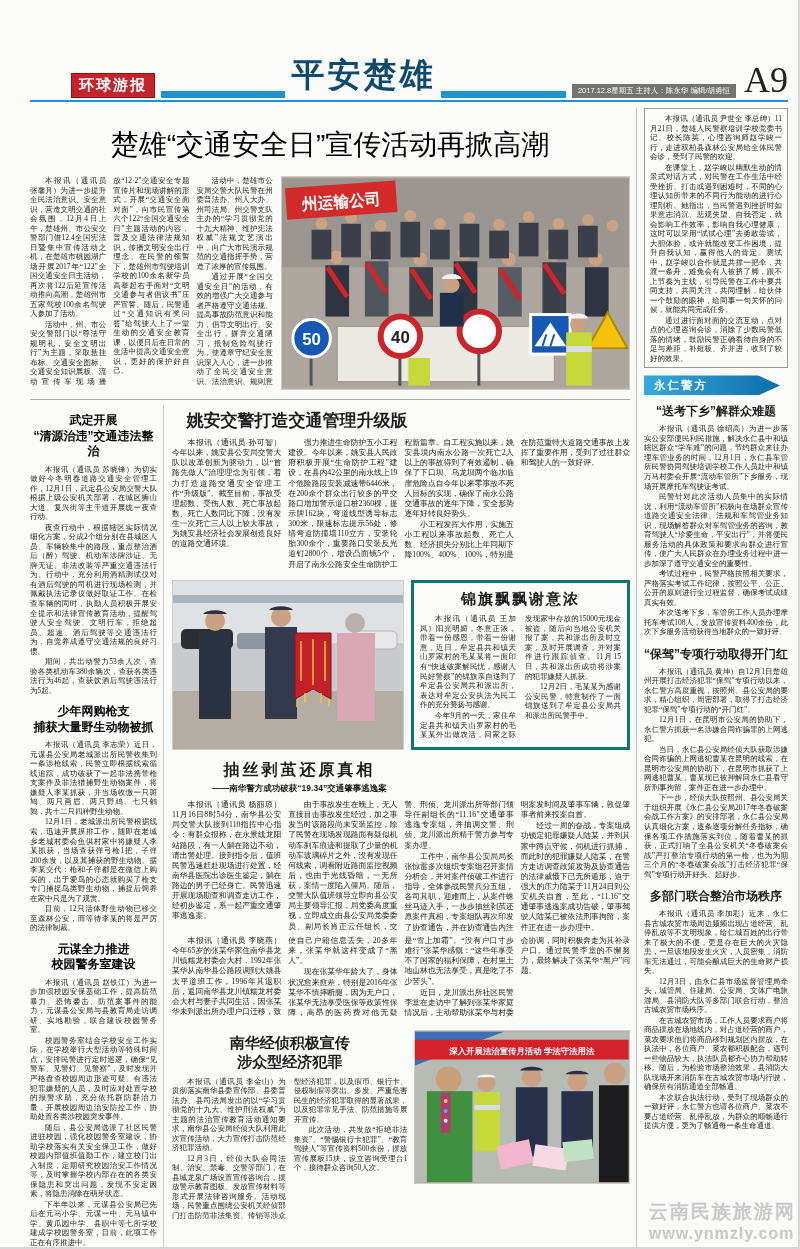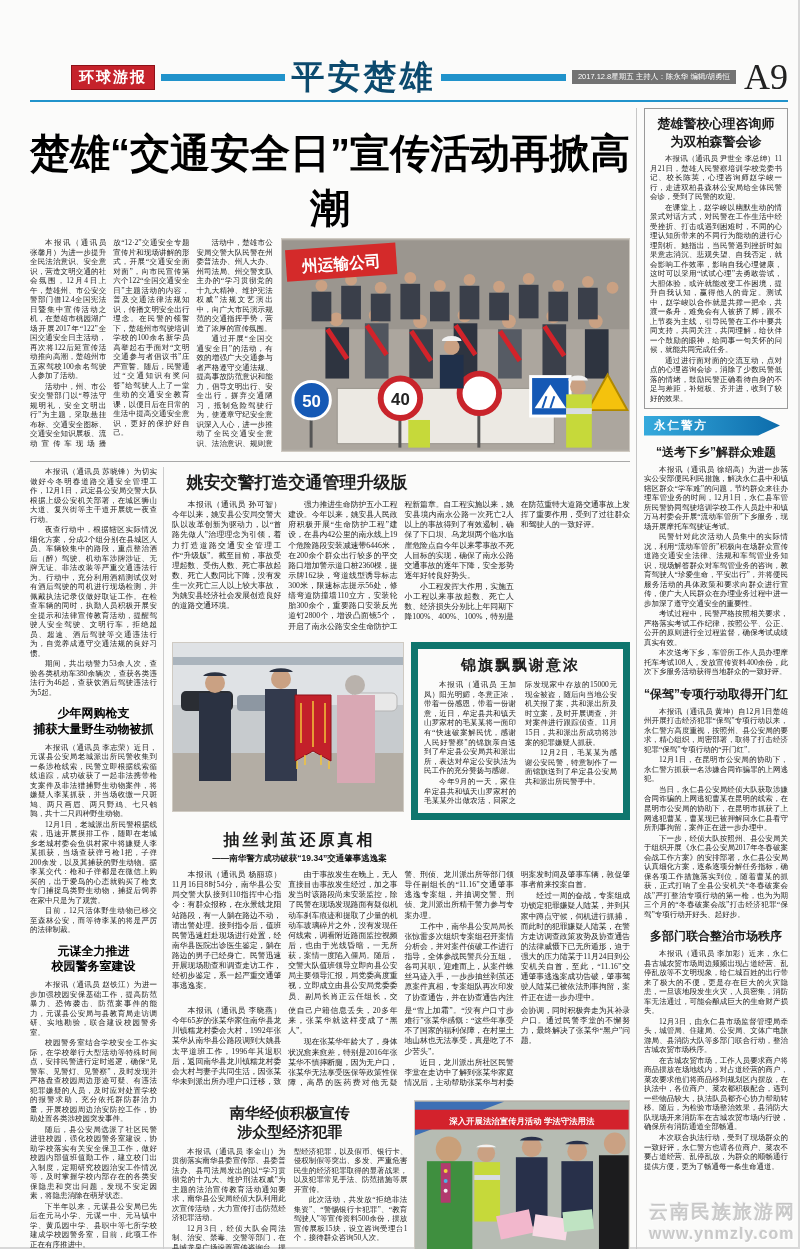--- a/index.html
+++ b/index.html
@@ -1,38 +1,38 @@
 <!DOCTYPE html>
 <html><head>
 <meta charset="utf-8">
 <style>
   html,body{margin:0;padding:0;background:#8f8f8f;}
   .page{position:relative;width:800px;height:1249px;background:#fbfbfa;margin:0 auto;overflow:hidden;
         font-family:"Liberation Serif",serif;color:#1c1c1c;box-shadow:inset -2px -2px 0 #d8d8d8;}
   .content{position:absolute;left:30px;top:56px;width:758px;}
 
   
-  .masthead{display:flex;align-items:center;height:42px;padding-left:41px;}
+  .masthead{display:flex;align-items:flex-end;height:42px;padding-left:41px;}
   .logo{background:#c5222b;color:#fff;font-family:"Liberation Sans",sans-serif;font-weight:bold;
         font-size:15px;padding:2px 7px;letter-spacing:2px;border:1px solid #8e1118;}
   .mbar{flex:1;height:7px;background:#2193cb;margin:0 6px;}
   .mtitle{color:#0c4a6e;font-family:"Liberation Sans",sans-serif;font-weight:900;font-size:33px;letter-spacing:3px;white-space:nowrap;}
   .datechip{background:#737373;color:#fff;font-family:"Liberation Sans",sans-serif;font-size:7.5px;
         padding:2px 6px;white-space:nowrap;margin-right:8px;}
   .pageno{font-family:"Liberation Serif",serif;font-size:36px;color:#222;line-height:1;}
   .hrule{height:2px;background:#2193cb;margin-top:2px;}
 
   
   .main{display:flex;margin-top:6px;}
   .leftzone{width:600px;}
   .sidebar{width:158px;border-left:1px solid #c6c6c6;margin-left:6px;padding-left:7px;box-sizing:border-box;}
 
   
-  .lead-headline{font-family:"Liberation Sans",sans-serif;font-weight:700;font-size:40px;
-        text-align:center;letter-spacing:0;margin:18px 0 2px;color:#000;}
+  .lead-headline{font-family:"Liberation Sans",sans-serif;font-weight:400;font-size:28px;
+        text-align:center;letter-spacing:0;margin:18px 0 12px;color:#000;}
   .lead-row{display:flex;gap:8px;}
   .lead-text{width:246px;height:212px;column-count:3;column-gap:7px;column-fill:auto;
         font-size:7.6px;line-height:1.32;text-align:justify;overflow:hidden;}
   .lead-text p,.body p{margin:0 0 1px;text-indent:2em;}
   .photo-frame{border:1px solid #cfcac2;background:#b4afa8;}
   .section-rule{border:0;border-top:1px solid #a8a8a8;margin:9px 0 5px;}
 
   .row2{display:flex;}
   .leftcol{width:134px;padding-right:6px;border-right:1px solid #cccccc;box-sizing:border-box;}
   .midcol{flex:1;padding-left:8px;overflow:hidden;}
@@ -40,21 +40,21 @@
   
   .body{font-size:7.5px;line-height:1.27;text-align:justify;overflow:hidden;}
   .sm-title{font-family:"Liberation Sans",sans-serif;font-weight:bold;font-size:12px;line-height:1.3;
         text-align:center;margin:8px 0 5px;color:#000;}
 
   
   .m1-title{font-family:"Liberation Sans",sans-serif;font-weight:900;font-size:17px;text-align:center;
         width:250px;margin:4px auto 6px 0;}
   .m1-body{height:132px;column-count:4;column-gap:7px;column-fill:auto;font-size:7.8px;line-height:1.3;text-align:justify;overflow:hidden;}
   .m2row{display:flex;gap:7px;margin-top:10px;}
-  .jin-box{flex:1;border:7px solid #0f766e;padding:5px 6px;}
+  .jin-box{flex:1;border:3px solid #0f766e;padding:5px 6px;}
   .jin-title{font-family:"Liberation Sans",sans-serif;font-weight:900;font-size:15px;text-align:center;margin:2px 0 5px;letter-spacing:2px;}
   .jin-body{column-count:2;column-gap:9px;column-fill:auto;height:128px;font-size:7.5px;line-height:1.28;text-align:justify;overflow:hidden;}
   .m3{margin-top:10px;}
   .m3-title{font-family:Liberation Mono, monospace;font-weight:900;font-size:16px;text-align:center;width:255px;letter-spacing:3px;}
   .m3-sub{font-family:"Liberation Sans",sans-serif;font-weight:bold;font-size:8.5px;text-align:center;width:255px;margin:2px 0 5px;}
   .m3-body{height:136px;column-count:4;column-gap:7px;column-fill:auto;font-size:7.8px;line-height:1.3;text-align:justify;overflow:hidden;}
   .m4-title{font-family:"Liberation Sans",sans-serif;font-weight:900;font-size:19px;text-align:center;width:260px;margin:10px auto 5px 0;letter-spacing:1px;}
   .m4-body{height:86px;column-count:4;column-gap:7px;column-fill:auto;font-size:7.8px;line-height:1.3;text-align:justify;overflow:hidden;}
   .m5row{display:flex;gap:7px;margin-top:8px;}
   .m5{width:238px;}
@@ -199,20 +199,24 @@
             </g>
           </svg>
         </div>
 
         <hr class="section-rule">
 
         <div class="row2">
 
           <div class="leftcol">
             <div>
+              <div class="sm-title">
+                <span>武定开展</span><br>
+                <span>“清源治违”交通违法整治</span>
+              </div>
               <div class="body">
                 <p>本报讯（通讯员 苏晓锋）为切实做好今冬明春道路交通安全管理工作，12月1日，武定县公安局交警大队根据上级公安机关部署，在城区狮山大道、复兴街等主干道开展统一夜查行动。</p>
                 <p>夜查行动中，根据辖区实际情况细化方案，分成2个组分别在县城区人员、车辆较集中的路段，重点整治酒后（醉）驾驶、机动车涉牌涉证、无牌无证、非法改装等严重交通违法行为。行动中，充分利用酒精测试仪对有酒后驾驶的司机进行现场检测，并佩戴执法记录仪做好取证工作。在检查车辆的同时，执勤人员积极开展安全提示和法律宣传教育活动，提醒驾驶人安全驾驶、文明行车，拒绝超员、超速、酒后驾驶等交通违法行为，自觉养成遵守交通法规的良好习惯。</p>
                 <p>期间，共出动警力53余人次，查验各类机动车380余辆次，查获各类违法行为46起，查获饮酒后驾驶违法行为5起。</p>
               </div>
             </div>
             <div>
               <div class="sm-title">
                 <span>少年网购枪支</span><br>
                 <span>捕获大量野生动物被抓</span>
@@ -373,24 +377,20 @@
               </svg>
             </div>
 
           </div>
         </div>
       </div>
 
       <div class="sidebar">
 
         <div class="sb-box">
-          <div class="sb-box-title">
-            <span>楚雄警校心理咨询师</span><br>
-            <span>为双柏森警会诊</span>
-          </div>
           <div class="body">
             <p>本报讯（通讯员 尹世全 李总绅）11月21日，楚雄人民警察培训学校党委书记、校长陈英，心理咨询师赵学峻一行，走进双柏县森林公安局给全体民警会诊，受到了民警的欢迎。</p>
             <p>在课堂上，赵学峻以幽默生动的情景式对话方式，对民警在工作生活中经受挫折、打击或遇到困难时，不同的心理认知所带来的不同行为能动的进行心理剖析。她指出，当民警遇到挫折时如果意志消沉、悲观失望、自我否定，就会影响工作效率，影响自我心理健康，这时可以采用“试试心理”去勇敢尝试，大胆体验，或许就能改变工作困境，提升自我认知，赢得他人的肯定。测试中，赵学峻以合作就是共撑一把伞，共渡一条舟，难免会有人被挤了脚，跟不上节奏为主线，引导民警在工作中要共同支持，共同关注，共同理解，给伙伴一个鼓励的眼神，给同事一句关怀的问候，就能共同完成任务。</p>
             <p>通过进行面对面的交流互动，点对点的心理咨询会诊，消除了少数民警低落的情绪，鼓励民警正确看待自身的不足与差距，补短板、齐并进，收到了较好的效果。</p>
           </div>
         </div>
 
         <div class="sb-banner">永仁警方</div>
 
         <div>

